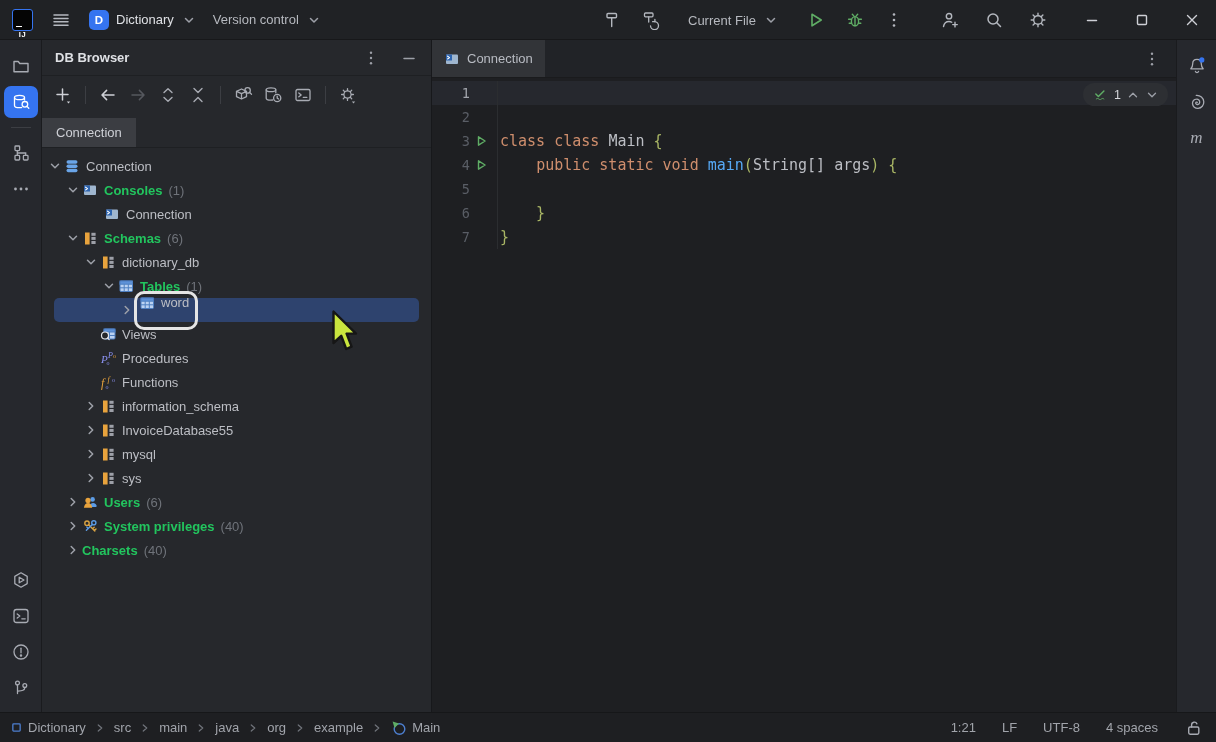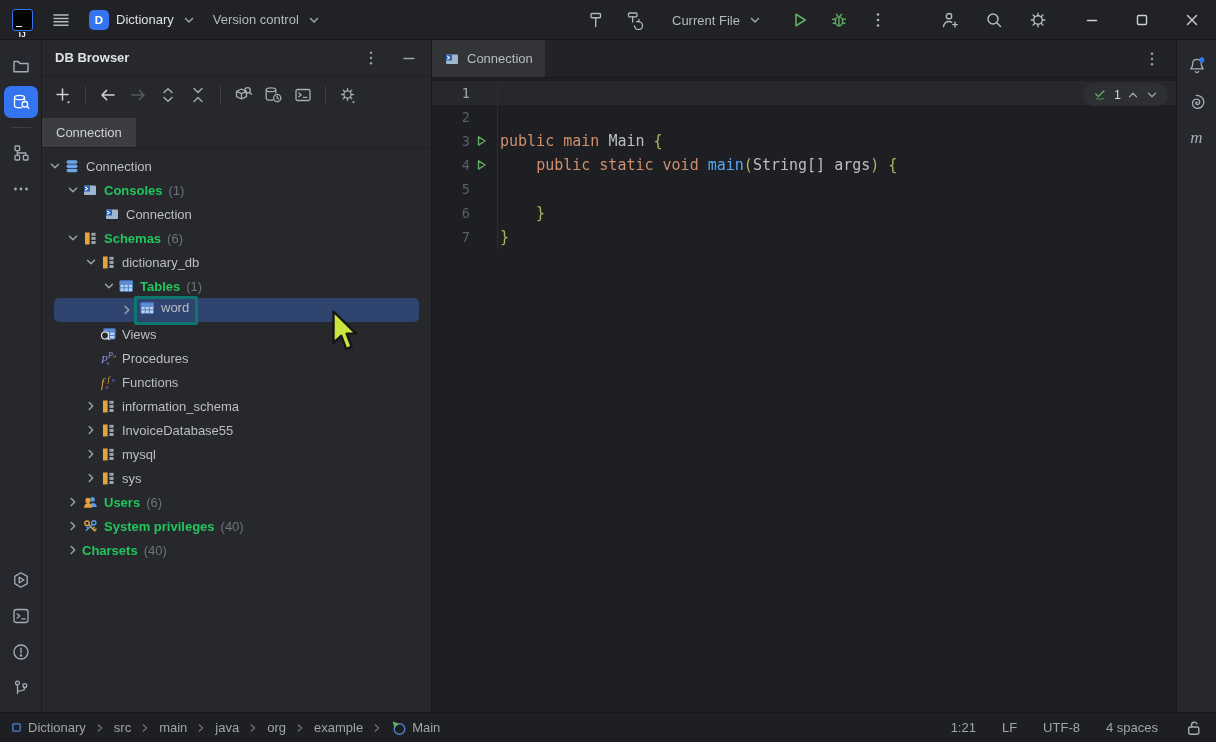--- a/index.html
+++ b/index.html
@@ -18,21 +18,21 @@
   .logo { width:21px; height:21px; background:#050505; border:1.5px solid #3574F0; border-radius:3px;
     color:#fff; font-size:7.5px; font-weight:700; letter-spacing:.5px;
     display:flex; align-items:flex-start; justify-content:center; padding-top:20px; position:relative; }
   .logo::after { content:""; position:absolute; left:3px; bottom:2.5px; width:6px; height:1.5px; background:#fff; }
   .tbtn { display:flex; align-items:center; justify-content:center; width:24px; height:24px;
     background:none; border:none; border-radius:5px; cursor:default; }
   .widget { display:flex; align-items:center; gap:7px; font-size:13px; color:#DFE1E5; cursor:default; }
   .widget .dim { color:#B6B9BF; }
   .badge { width:20px; height:20px; border-radius:5px; background:#3574F0; color:#fff; font-weight:700;
     font-size:11.5px; display:flex; align-items:center; justify-content:center; }
-  .tb-center { position:absolute; left:584px; top:0; height:40px; display:flex; align-items:center; gap:15px; }
+  .tb-center { position:absolute; left:600px; top:0; height:40px; display:flex; align-items:center; gap:15px; }
   .tb-center .widget { margin:0 10px; color:#B6B9BF; }
   .tb-right { margin-left:auto; display:flex; align-items:center; gap:20px; }
   .win-controls { display:flex; align-items:center; gap:26px; margin-left:10px; }
 
   
   .mainrow { display:flex; height:672px; }
 
   .stripe { width:42px; background:#26282d; display:flex; flex-direction:column; align-items:center;
     padding:8px 0 6px; border-right:1px solid #1a1b1e; }
   .stripe-r { width:40px; border-right:none; border-left:1px solid #1a1b1e; }
@@ -58,22 +58,22 @@
   #tree { padding-top:6px; }
   .trow { height:24px; display:flex; align-items:center; position:relative; font-size:13px; color:#BCBEC4; cursor:default; }
   .trow > * { position:relative; z-index:1; }
   .trow.selected::before { content:""; position:absolute; left:12px; right:12px; top:0; bottom:0;
     background:#2E436E; border-radius:5px; z-index:0; }
   .chev { width:18px; height:16px; flex:none; display:flex; align-items:center; justify-content:center; }
   .ticon { width:16px; height:16px; flex:none; margin-right:6px; display:flex; align-items:center; justify-content:center; }
   .tlabel { white-space:nowrap; }
   .tlabel.bold { font-weight:700; color:#22c55e; }
   .tcount { color:#6F737A; margin-left:6px; }
-  .redbox { display:inline-flex; align-items:center; border:3px solid #0f766e; border-radius:2px;
-    padding:1px 6px 6px 2px; margin:-4px 0 -4px -2px; }
+  .redbox { display:inline-flex; align-items:center; border:3px solid #e5e5e5; border-radius:10px;
+    padding:1px 6px 16px 2px; margin:-4px 0 -4px -2px; }
 
   
   .editorcol { flex:1; display:flex; flex-direction:column; background:#1e1f22; min-width:0; }
   .tabbar { height:38px; background:#212327; display:flex; align-items:stretch; border-bottom:1px solid #1a1b1d; }
   .etab { display:flex; align-items:center; gap:7px; padding:0 12px; font-size:13px; color:#B8BBC2; cursor:default; }
   .etab.active { background:#1d1f23; color:#D5D7DB; box-shadow:inset 0 -3px 0 #5A5F66; }
   .etab:not(.active) { background:#323438; }
   .tabclose { display:flex; margin-left:2px; }
   .tabbar-end { margin-left:auto; display:flex; align-items:center; padding-right:12px; }
 
@@ -816,21 +816,21 @@
             <span class="gut">
               <span class="lnum">3</span>
               <span class="runslot">
                 <span class="ic">
                   <svg width="14" height="14" viewBox="0 0 16 16" fill="none" xmlns="http://www.w3.org/2000/svg">
                     <path d="M4 3.2L11.5 8 4 12.8z" stroke="#5FAD65" stroke-width="1.6" stroke-linejoin="round"></path>
                   </svg>
                 </span>
               </span>
             </span>
-            <span class="cline"><span class="tok-kw">public main </span><span class="tok-pl">Main </span><span class="tok-br">{</span></span>
+            <span class="cline"><span class="tok-kw">class class </span><span class="tok-pl">Main </span><span class="tok-br">{</span></span>
           </div>
           <div class="crow">
             <span class="gut">
               <span class="lnum">4</span>
               <span class="runslot">
                 <span class="ic">
                   <svg width="14" height="14" viewBox="0 0 16 16" fill="none" xmlns="http://www.w3.org/2000/svg">
                     <path d="M4 3.2L11.5 8 4 12.8z" stroke="#5FAD65" stroke-width="1.6" stroke-linejoin="round"></path>
                   </svg>
                 </span>

